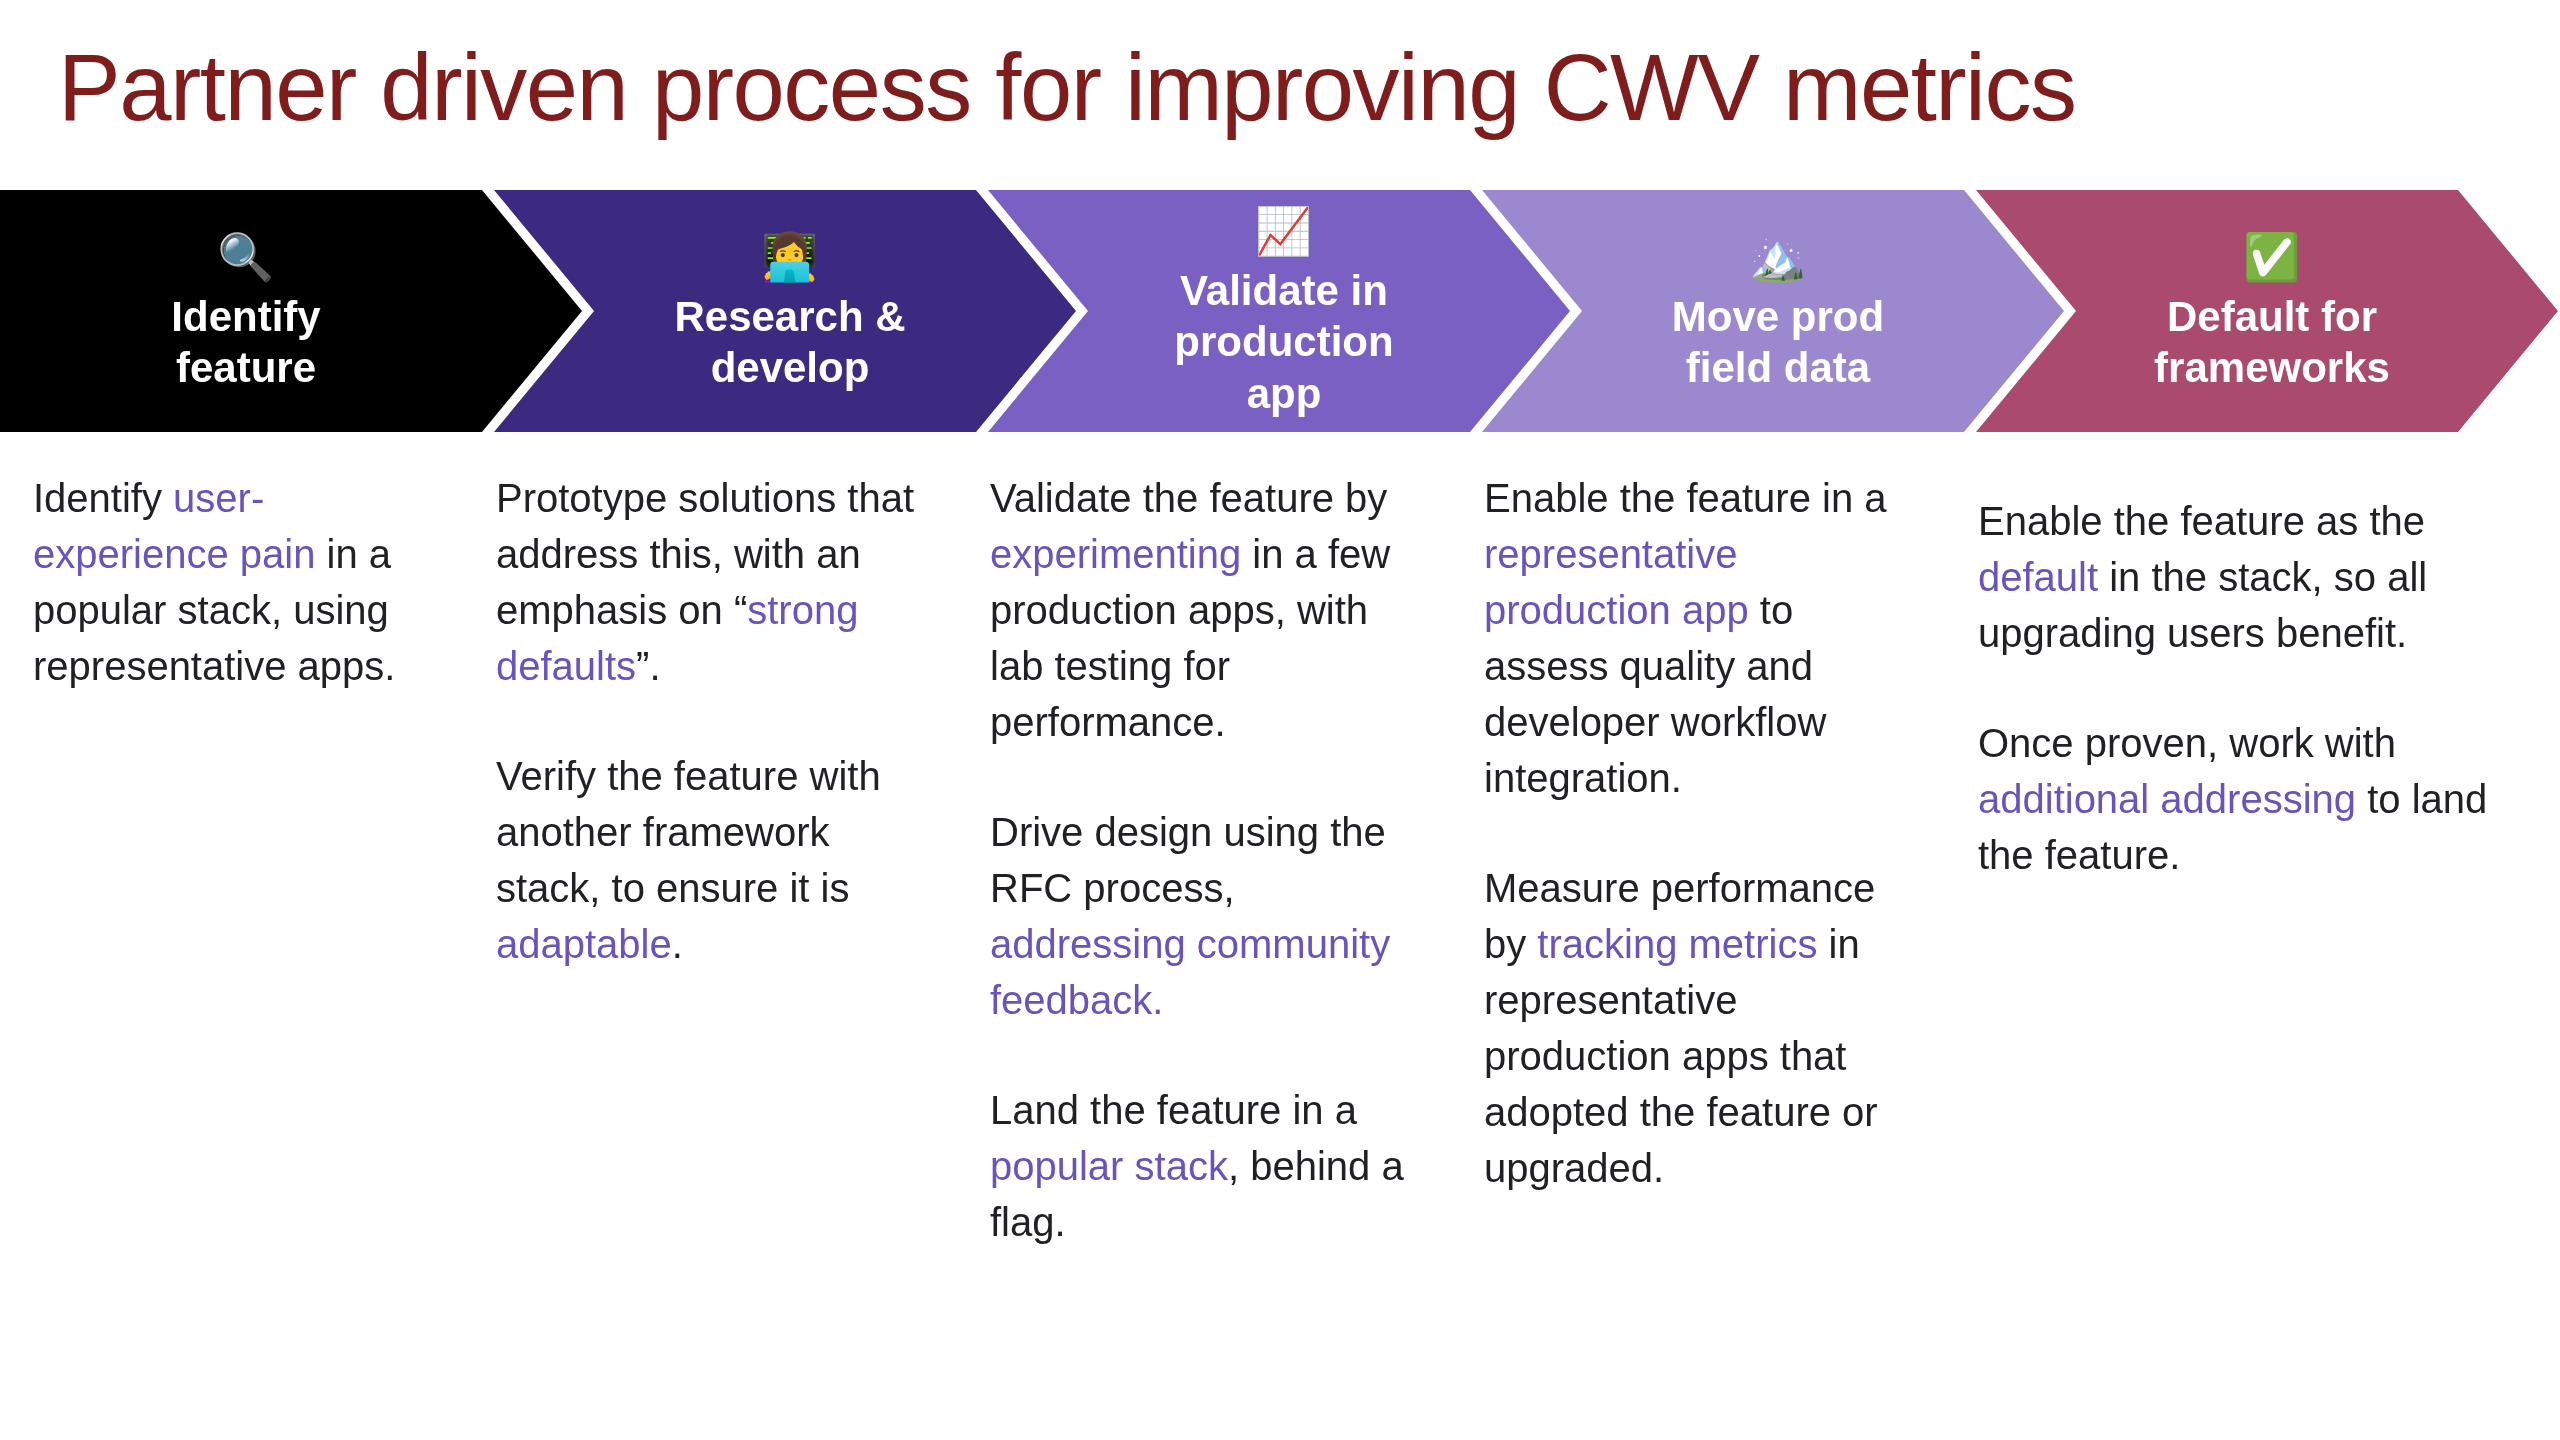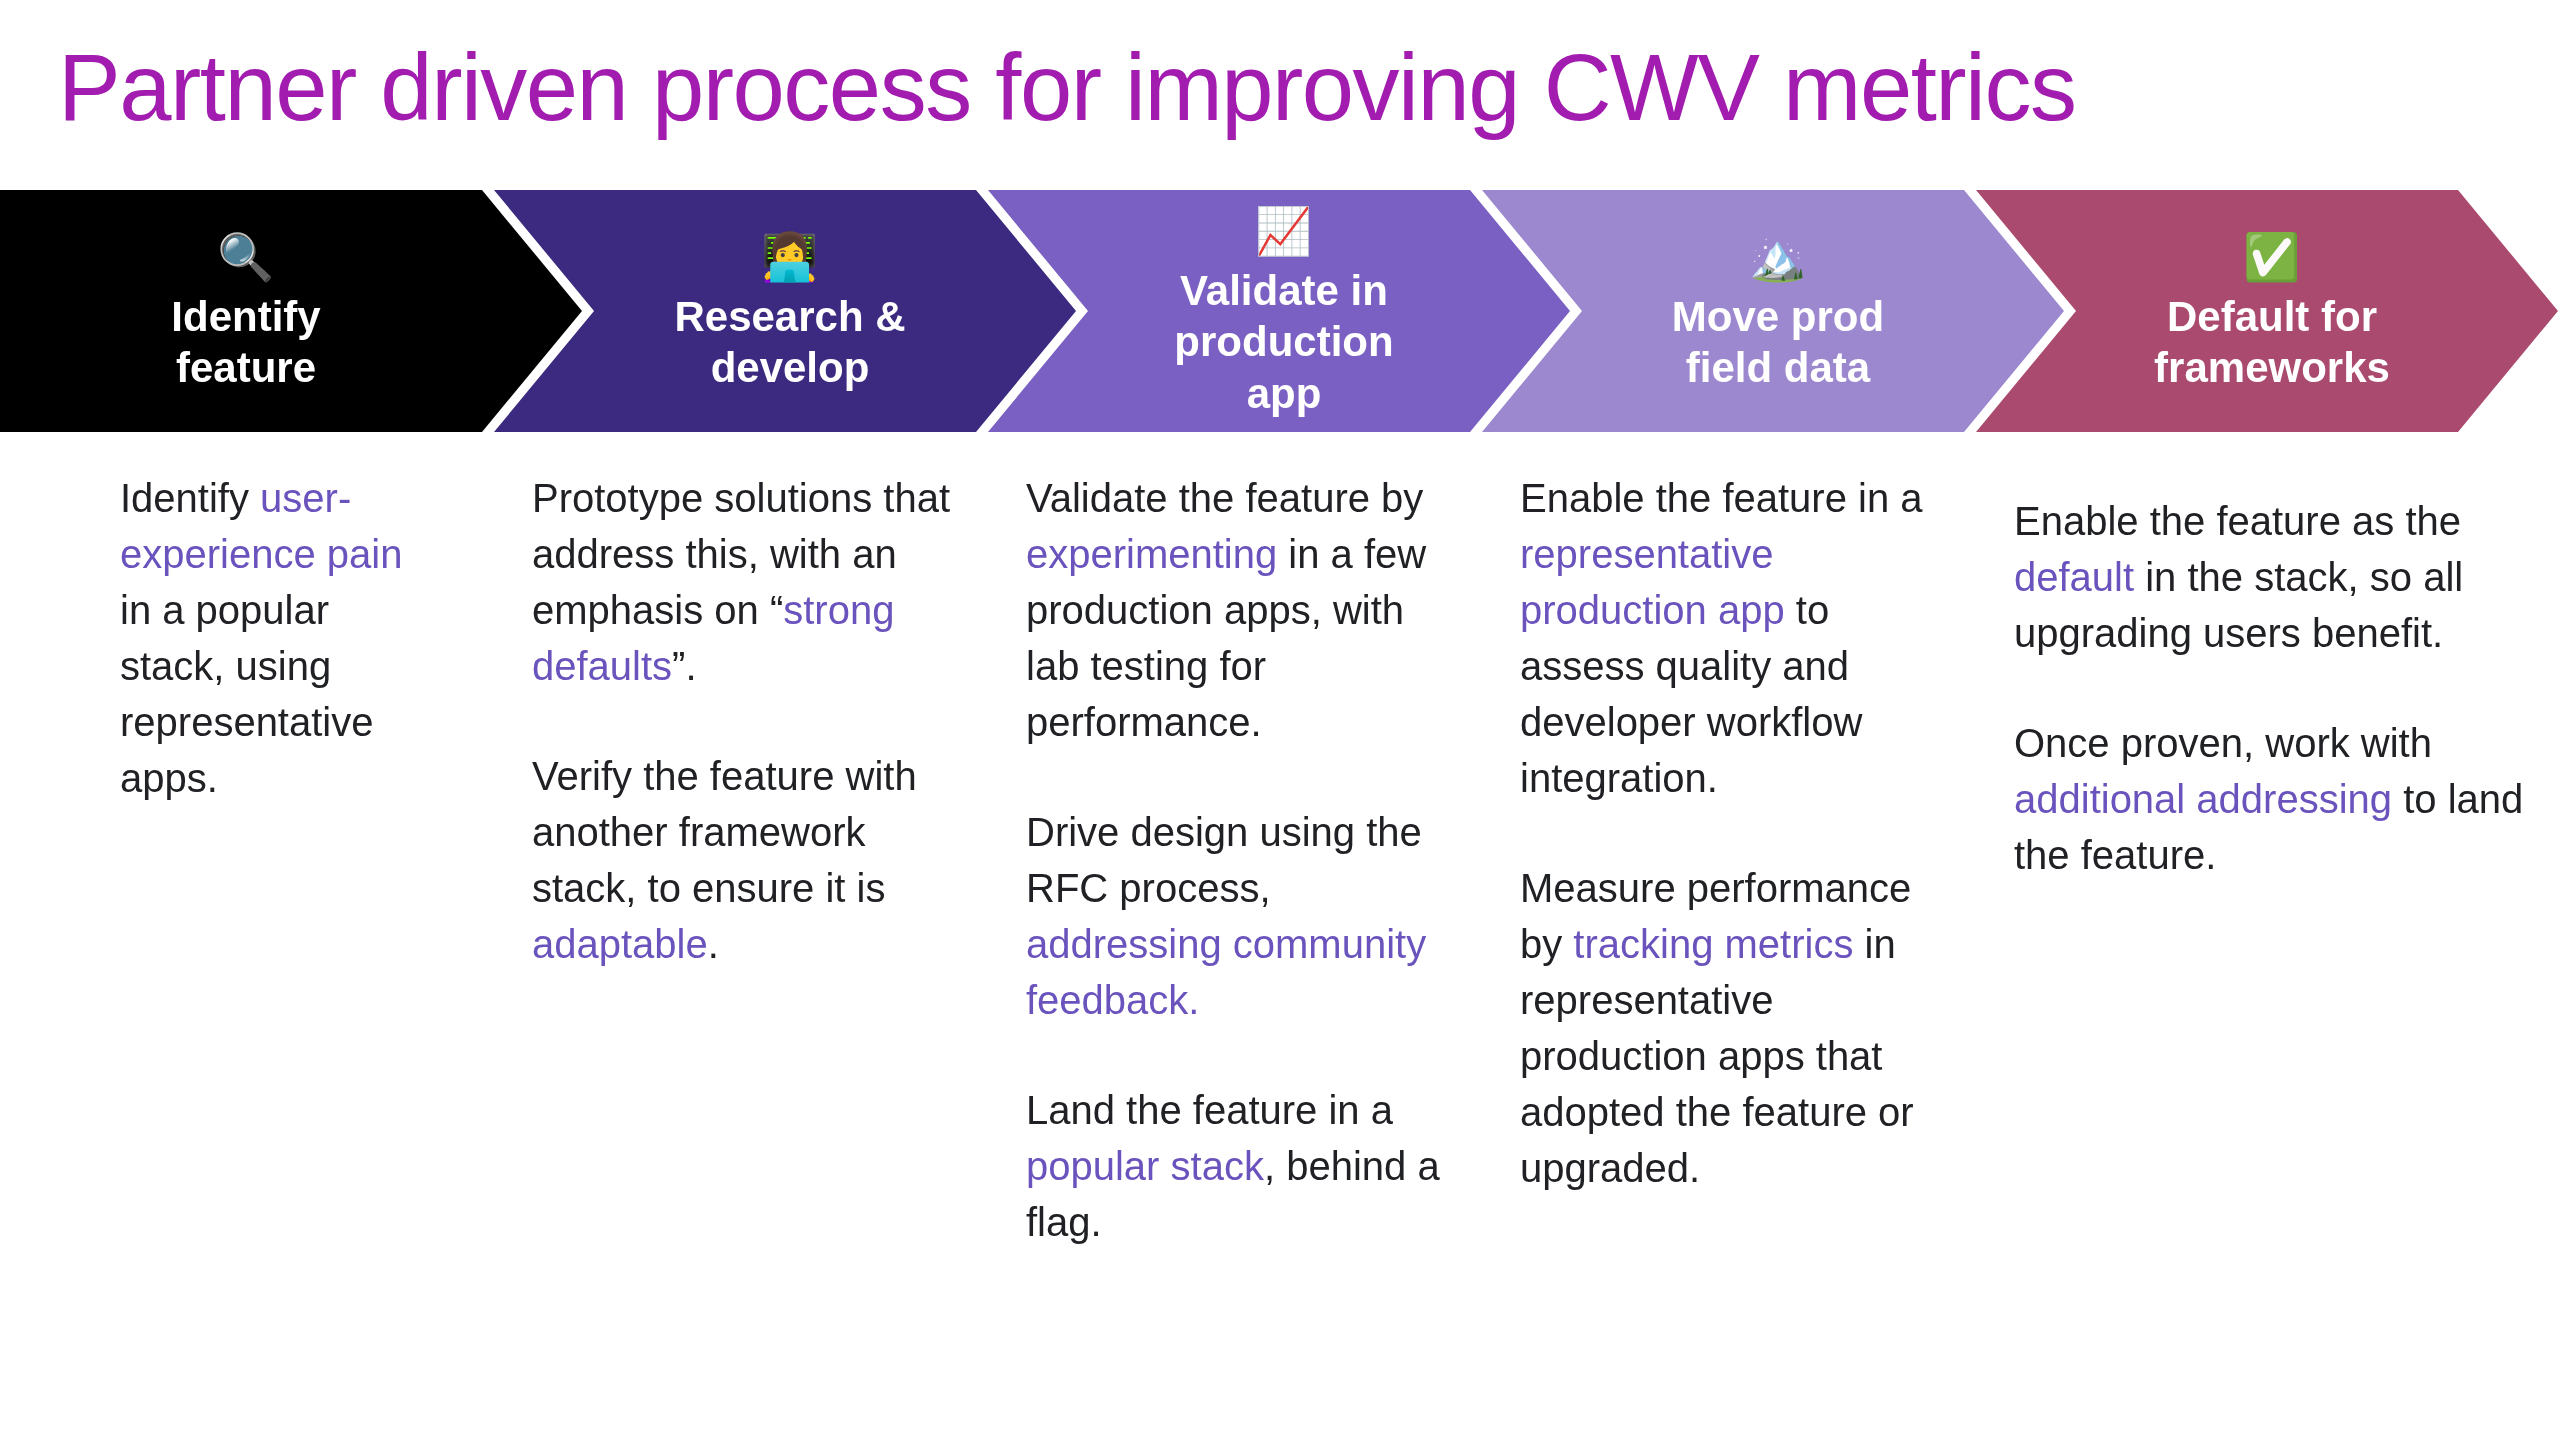--- a/index.html
+++ b/index.html
@@ -11,21 +11,21 @@
     overflow: hidden;
   }
   .stage { position: relative; width: 2560px; height: 1440px; }
 
   .title {
     position: absolute;
     left: 58px; top: 34px;
     font-size: 94px;
     font-weight: 400;
     letter-spacing: -1.5px;
-    color: #a21caf;
+    color: #7f1d1d;
     white-space: nowrap;
   }
 
   .chevron-row {
     position: absolute;
     left: 0; top: 190px;
     width: 2560px; height: 242px;
     display: flex;
   }
   .chevron {
@@ -59,21 +59,21 @@
   }
 
   .columns {
     position: absolute;
     left: 0; top: 470px;
     width: 2560px;
     display: flex;
     align-items: flex-start;
   }
   .col { flex: 0 0 494px; padding: 0 56px 0 2px; }
-  .col:first-child { padding-left: 84px; padding-right: 88px; margin-left: 36px; }
+  .col:first-child { padding-left: 33px; padding-right: 88px; }
   .col:last-child { flex: 0 0 584px; padding-right: 56px; margin-top: 23px; }
   .para {
     margin: 0 0 54px;
     font-size: 40px;
     line-height: 1.4;
     color: #202124;
   }
   .para:last-child { margin-bottom: 0; }
   .link { color: var(--link-color); }
 </style>

